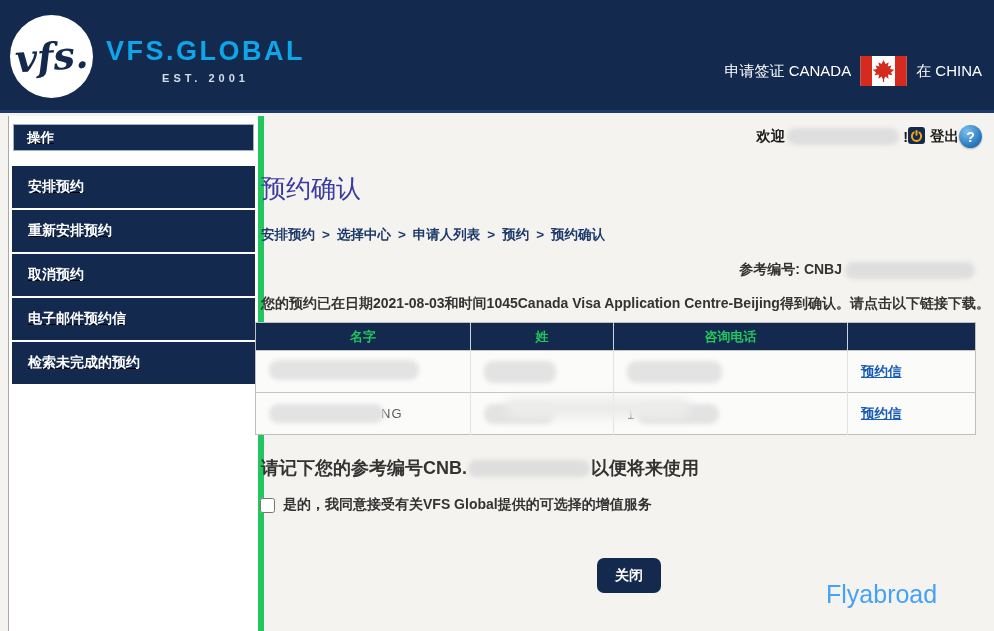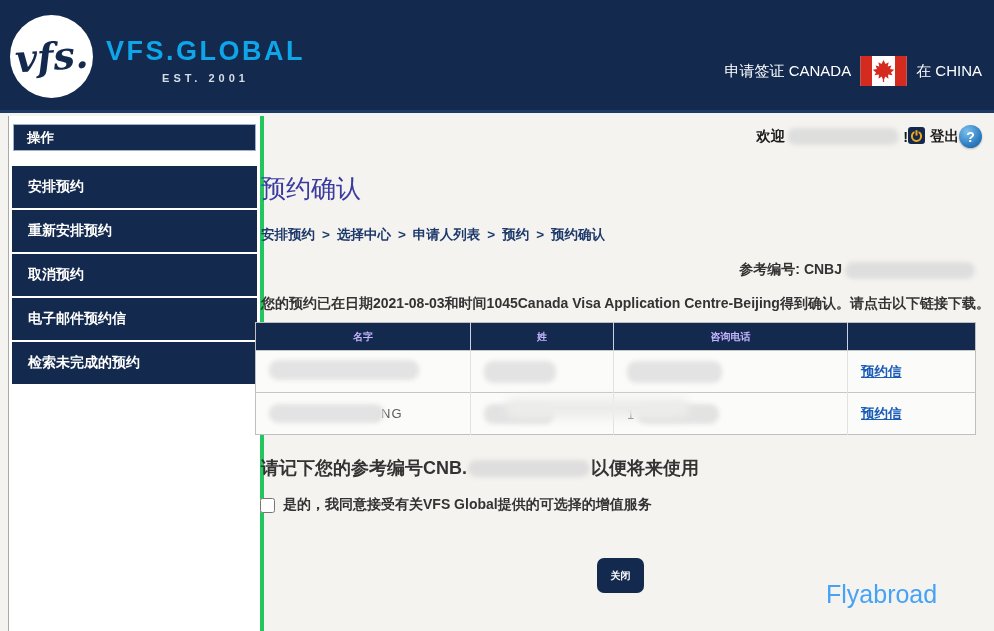--- a/index.html
+++ b/index.html
@@ -16,21 +16,21 @@
   .brand-wrap { position:absolute; left:106px; top:36px; }
   .brand-name { font-size:27px; font-weight:600; letter-spacing:2.5px; color:#0ea5e9; }
   .brand-est  { margin-top:5px; text-align:center; font-size:11px; font-weight:700;
                 letter-spacing:4px; color:#d5dde9; }
   .header-right { position:absolute; right:12px; top:56px; display:flex; align-items:center;
                   gap:9px; color:#ffffff; font-size:15px; }
   .flag { display:inline-block; line-height:0; }
 
   
   .sidebar { position:absolute; left:8px; top:116px; width:256px; height:515px;
-             background:#fff; border-left:1px solid #a9a9a9; border-right:4px solid #22c55e; }
+             background:#fff; border-left:1px solid #a9a9a9; border-right:6px solid #22c55e;text-decoration:underline; }
   .sidebar-header { margin:8px 4px 15px 4px; height:27px; line-height:25px;
                     background:#13294e; border:1px solid #9fb0cc; color:#fff;
                     font-size:13.5px; font-weight:700; padding-left:13px; }
   .side-item { height:42px; margin:0 3px 2px 3px; background:#13294e; color:#fff;
                font-size:14px; font-weight:700; display:flex; align-items:center;
                padding-left:16px; cursor:pointer; }
 
   
   .welcome-row { position:absolute; right:12px; top:125px; display:flex; 
                  gap:0; font-size:14.5px; color:#1a1a1a; font-weight:600; }
@@ -47,37 +47,37 @@
   .breadcrumb .sep { margin:0 7px; }
   .breadcrumb .crumb { cursor:pointer; }
   .reference { position:absolute; right:19px; top:261px; font-size:14px; font-weight:600;
                color:#333; display:flex; align-items:center; }
   .confirm-text { position:absolute; left:261px; top:295px; font-size:14px; font-weight:600; color:#333; }
 
   
   .appt-table { position:absolute; left:255px; top:322px; width:720px;
                 border-collapse:collapse; table-layout:fixed; }
   .appt-table thead tr { background:#13294e; }
-  .appt-table th { height:28px; color:#c4b5fd; font-size:10px; font-weight:700;
+  .appt-table th { height:28px; color:#22c55e; font-size:13px; font-weight:700;
                    text-align:center; border-right:1px solid #c8d2e0; }
   .appt-table th:last-child { border-right:none; }
   .appt-table td { height:42px; background:#fbfbf9; border-top:1px solid #c6c6c6;
                    border-right:1px solid #e2e2e2; padding-left:13px; vertical-align:middle; }
   .appt-table td:last-child { border-right:none; }
   .appt-table { border:1px solid #bfbfbf; }
   .appt-link { color:#1a5cb8; font-size:13.5px; font-weight:700; text-decoration:underline; cursor:pointer; }
 
   
   .note { position:absolute; left:261px; top:456px; font-size:18px; font-weight:600;
           color:#333; display:flex; align-items:center; }
   .consent { position:absolute; left:260px; top:496px; display:flex; align-items:center;
              gap:8px; font-size:14px; font-weight:600; color:#333; }
   .consent input { width:15px; height:15px; accent-color:#fff; cursor:pointer; }
-  .close-btn { position:absolute; left:597px; top:558px; width:47px; height:35px;
-               background:#13294e; color:#fff; font-size:10px; font-weight:700;
+  .close-btn { position:absolute; left:597px; top:558px; width:64px; height:35px;
+               background:#13294e; color:#fff; font-size:14px; font-weight:700;
                border:none; border-radius:7px; cursor:pointer;
                font-family:"Liberation Sans","DejaVu Sans",sans-serif; }
   .watermark { position:absolute; left:826px; top:580px; font-size:25px; color:#45a2f5; }
 
   
   .blur { display:inline-block; background:#dedede; border-radius:9px; filter:blur(2px); }
   .name-blur { width:112px; height:17px; margin:0 4px 0 2px; }
   .ref-blur  { width:130px; height:17px; margin-left:3px; }
   .note-blur { width:122px; height:17px; margin:0 1px; }
   .cell-blur { vertical-align:middle; background:#e3e3e3; }

